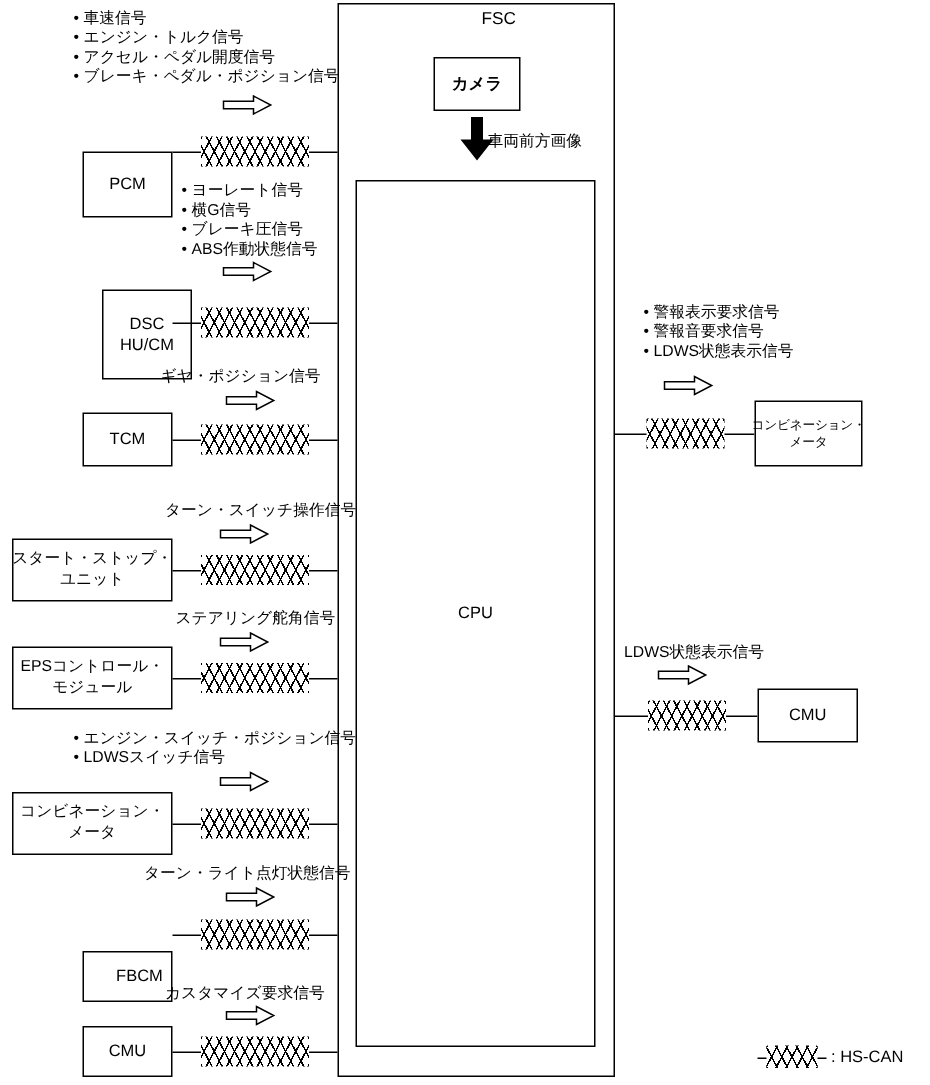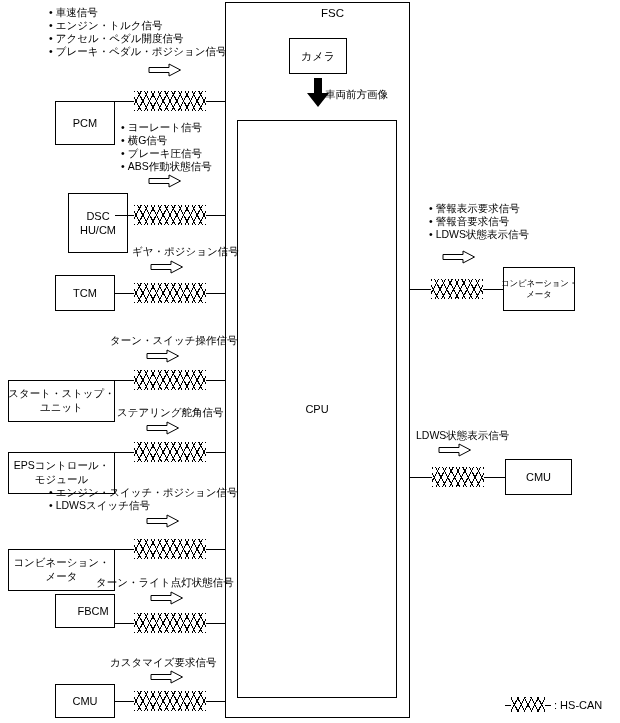--- a/index.html
+++ b/index.html
@@ -8,21 +8,21 @@
     background:#fff; overflow:hidden;
     font-family:"Liberation Sans","DejaVu Sans",sans-serif;
     color:#000;
   }
   .box {
     position:absolute; border:1px solid #000; background:#fff;
     display:flex; flex-direction:column; align-items:center; justify-content:center;
     text-align:center; font-size:11px; line-height:1.3; box-sizing:border-box;
     white-space:nowrap;
   }
-  .box.wide { font-size:10.5px;margin-top:21px; }
+  .box.wide { font-size:10.5px; }
   .box.small-font { font-size:8.5px; letter-spacing:-0.2px; }
   .label { position:absolute; font-size:10.5px; white-space:nowrap; line-height:13px; }
   .bullets { position:absolute; font-size:10.5px; }
   .bullets .sig { line-height:13px; white-space:nowrap;margin-left:15px; }
   .bullets .sig::before { content:"•"; margin-right:3px; }
   .wire { position:absolute; }
   .wire .line { position:absolute; left:0; right:0; top:50%; height:1px; background:#000; }
   .wire .hatch {
     position:absolute; top:0; bottom:0; left:50%; transform:translateX(-50%); width:72px;
     background-color:#fff;
@@ -37,21 +37,21 @@
   .title { position:absolute; font-size:11.5px; text-align:center; }
 </style>
 </head>
 <body>
 
 <div id="stage">
 
   <div class="outer" style="left:225px; top:2px; width:185px; height:716px;"></div>
   <div class="title" style="left:225px; top:7px; width:215px;">FSC</div>
 
-  <div class="box" style="left:289px; top:38px; width:58px; height:36px;">
+  <div class="box" style="left:289px; top:38px; width:58px; height:36px;font-weight:bold;">
     <div>カメラ</div>
   </div>
   <span class="arrow" style="left:306px; top:78px;">
     <svg width="24" height="30" viewBox="0 0 24 30">
         <polygon points="8,0 16,0 16,15 23,15 12,29 1,15 8,15" fill="#000"></polygon>
       </svg>
   </span>
   <div class="label" style="left:325px; top:88px;">車両前方画像</div>
 
   <div class="box" style="left:237px; top:120px; width:160px; height:578px;">
@@ -90,21 +90,21 @@
   </span>
   <div class="box" style="left:55px; top:193px; width:60px; height:60px;margin-left:13px;">
     <div>DSC</div>
     <div>HU/CM</div>
   </div>
   <div class="wire" style="left:115px; top:205px; width:110px; height:20px;">
     <span class="line"></span>
     <span class="hatch"></span>
   </div>
 
-  <div class="label" style="left:132px; top:245px;">ギヤ・ポジション信号</div>
+  <div class="label" style="left:107px; top:245px;">ギヤ・ポジション信号</div>
   <span class="arrow" style="left:150px; top:260px;">
     <svg width="34" height="14" viewBox="0 0 34 14">
         <polygon points="1,4.5 21,4.5 21,1 32.5,7 21,13 21,9.5 1,9.5" fill="#fff" stroke="#000"></polygon>
       </svg>
   </span>
   <div class="box" style="left:55px; top:275px; width:60px; height:36px;">
     <div>TCM</div>
   </div>
   <div class="wire" style="left:115px; top:283px; width:110px; height:20px;">
     <span class="line"></span>
@@ -158,21 +158,21 @@
     <span class="line"></span>
     <span class="hatch"></span>
   </div>
 
   <div class="label" style="left:96px; top:576px;">ターン・ライト点灯状態信号</div>
   <span class="arrow" style="left:150px; top:591px;">
     <svg width="34" height="14" viewBox="0 0 34 14">
         <polygon points="1,4.5 21,4.5 21,1 32.5,7 21,13 21,9.5 1,9.5" fill="#fff" stroke="#000"></polygon>
       </svg>
   </span>
-  <div class="box" style="left:55px; top:594px; width:60px; height:34px;padding-left:16px;">
+  <div class="box" style="left:55px; top:634px; width:60px; height:34px;padding-left:16px;">
     <div>FBCM</div>
   </div>
   <div class="wire" style="left:115px; top:613px; width:110px; height:20px;">
     <span class="line"></span>
     <span class="hatch"></span>
   </div>
 
   <div class="label" style="left:110px; top:656px;">カスタマイズ要求信号</div>
   <span class="arrow" style="left:150px; top:670px;">
     <svg width="34" height="14" viewBox="0 0 34 14">

